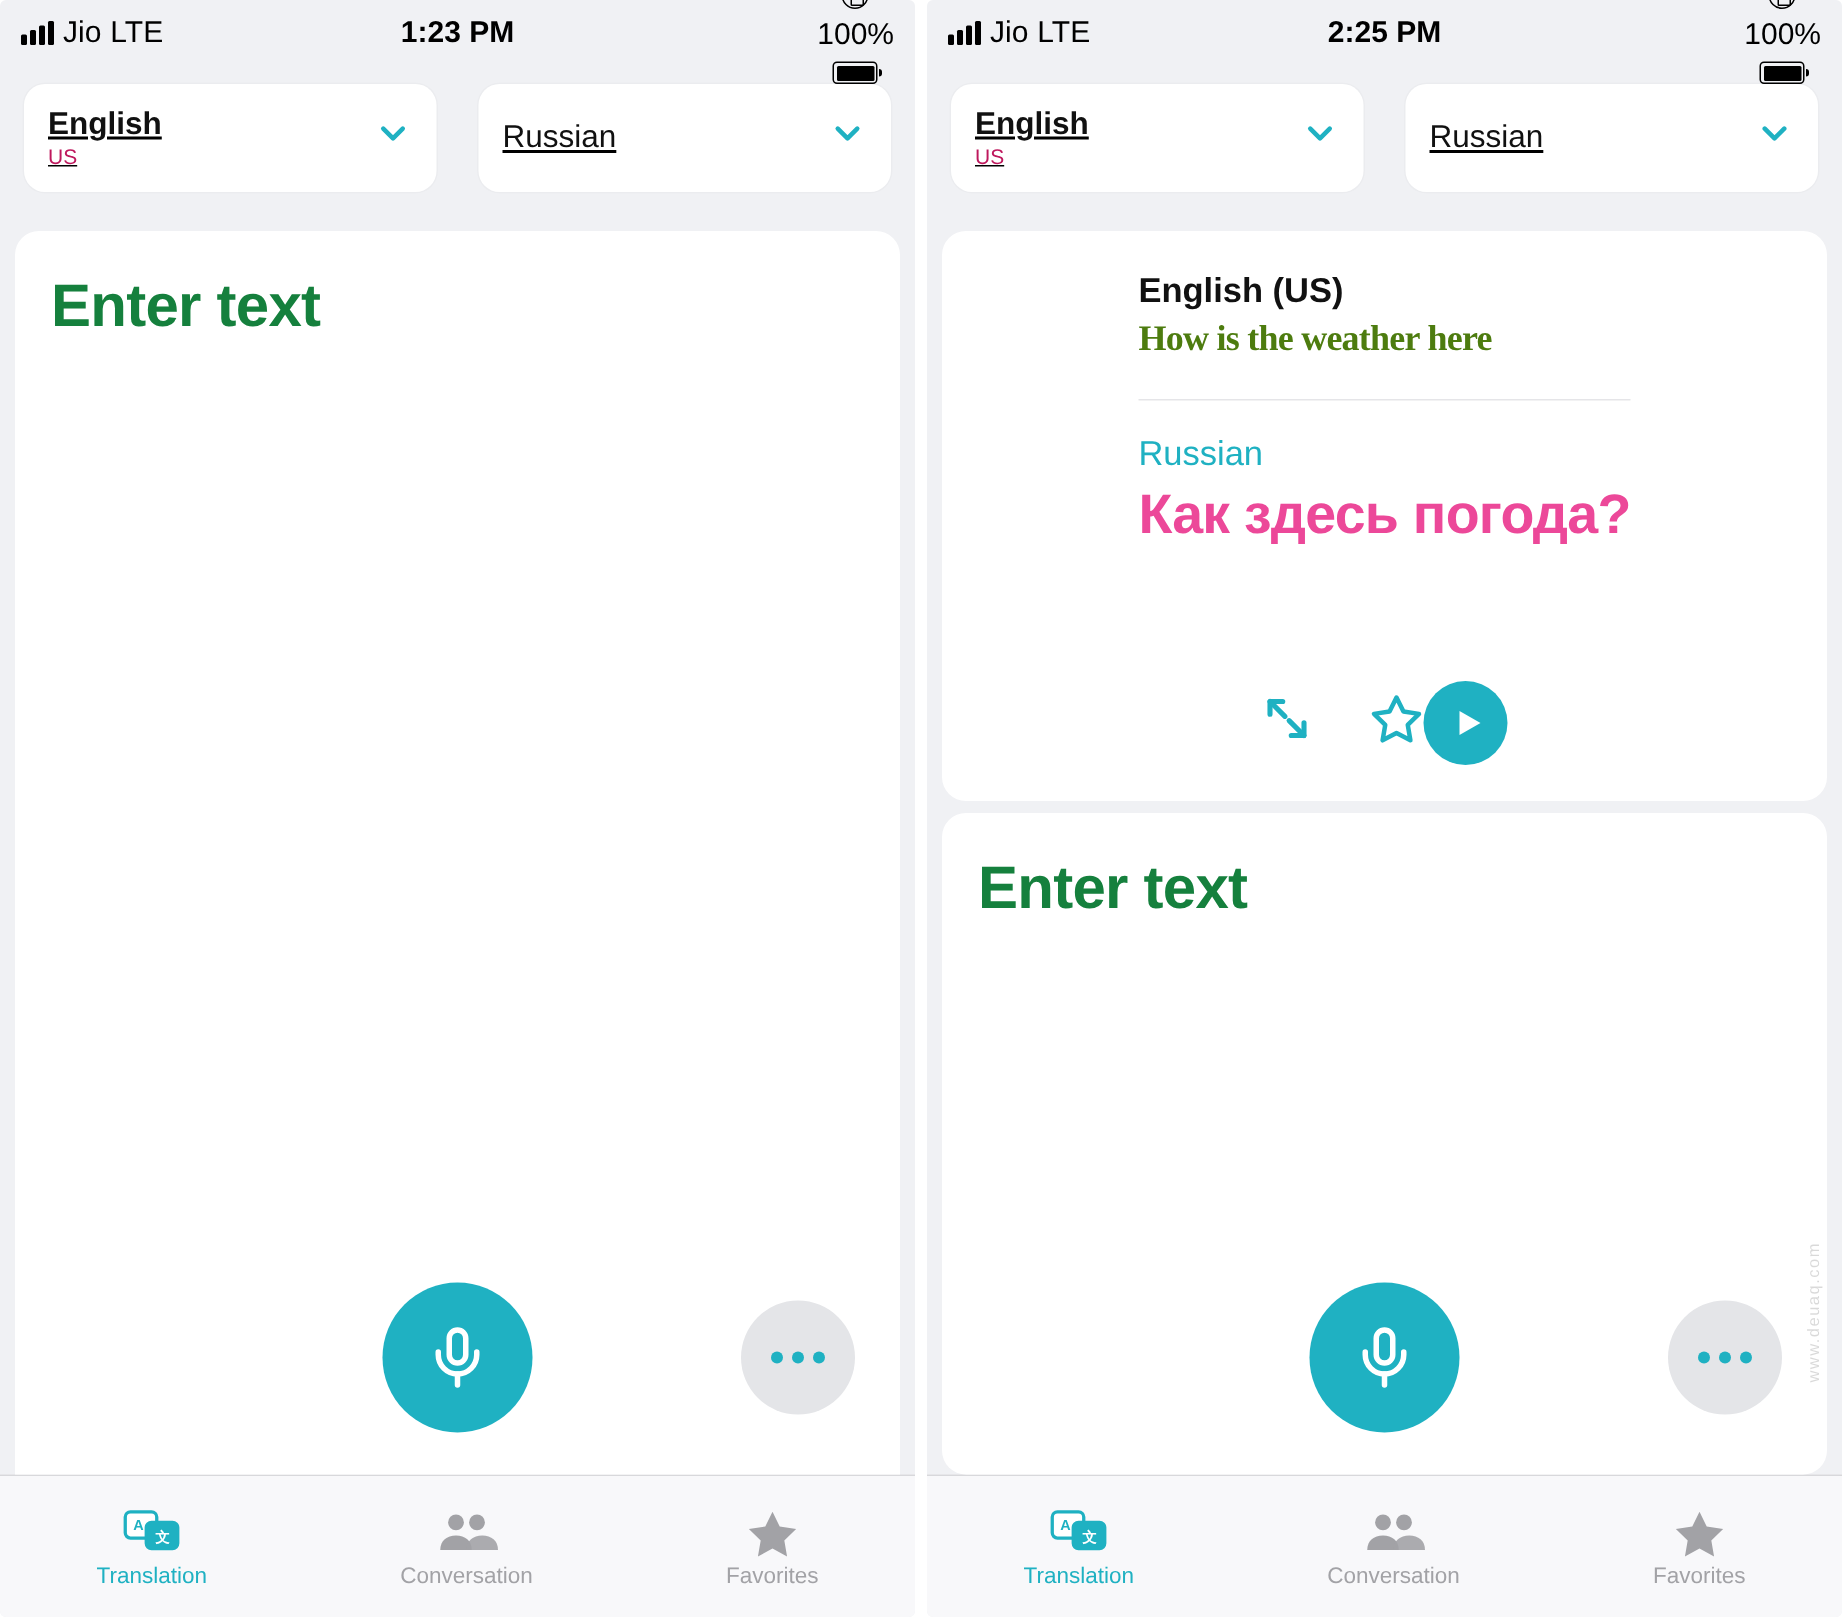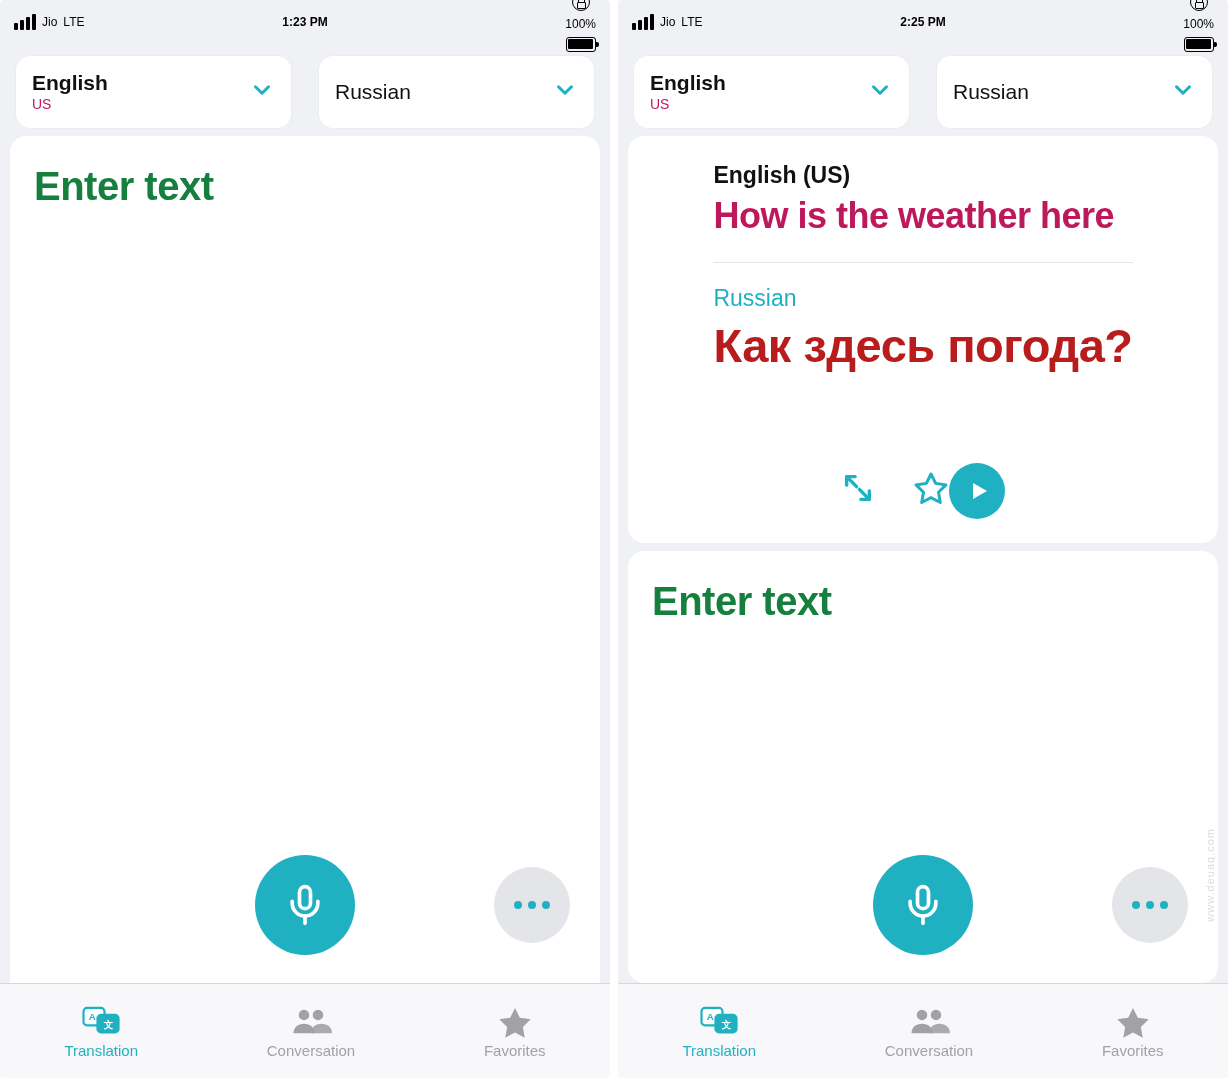--- a/index.html
+++ b/index.html
@@ -1,49 +1,49 @@
 <!DOCTYPE html>
 <html><head>
 <meta charset="utf-8">
 <style>
   * { box-sizing: border-box; margin:0; padding:0; }
   body { font-family: -apple-system, "Helvetica Neue", Arial, sans-serif; background:#ffffff; }
   .wrap { display:flex; gap:8px; width:1228px; height:1078px; }
   .phone { position:relative; width:610px; height:1078px; background:#f0f1f4; border-radius:4px; overflow:hidden; display:flex; flex-direction:column;}
-  .statusbar { height:44px; display:flex; align-items:center; justify-content:space-between; padding:0 14px; font-size:12px; color:#000;text-align:right; }
+  .statusbar { height:44px; display:flex; align-items:center; justify-content:space-between; padding:0 14px; font-size:20px; color:#000;text-align:right; }
   .status-left { display:flex; align-items:center; gap:6px; font-weight:400;}
   .status-center { font-weight:600; position:absolute; left:50%; transform:translateX(-50%);}
   .status-right { display:flex; align-items:center; gap:6px; font-weight:500;flex-direction:column;}
   .battery { display:inline-flex; align-items:center;}
   .battery-body{ width:30px; height:15px; border:1.5px solid #000; border-radius:3px; position:relative; display:inline-block;}
   .battery-body::after{content:""; position:absolute; right:-4px; top:4px; width:2.5px; height:5px; background:#000; border-radius:0 2px 2px 0;}
   .battery-fill{position:absolute; left:1.5px; top:1.5px; bottom:1.5px; right:1.5px; background:#000; border-radius:1px;}
 
-  .headerbar { padding:12px 16px 8px; display:flex; gap:28px;}
+  .headerbar { padding:12px 16px 26px; display:flex; gap:28px;text-decoration:underline;}
   .lang-pill { flex:1; background:#fff; border-radius:14px; display:flex; align-items:center; padding:14px 16px; justify-content:space-between; box-shadow:0 0 0 1px rgba(0,0,0,0.02);}
   .lang-pill .names{display:flex; flex-direction:column; line-height:1.25;}
   .lang-name{ font-size:21px; font-weight:600; color:#111;}
   .lang-sub { font-size:14px; color:#be185d; font-weight:500;}
   .lang-pill.single .lang-name{ font-weight:500;}
   .chev { color:#1fb1c2; }
 
   .maincard { background:#fff; border-radius:16px 16px 0 0; margin:0 10px; flex:1; display:flex; flex-direction:column; position:relative; padding:0; }
   .entercard { padding:28px 24px 0;}
   .placeholder { color:#15803d; font-size:40px; font-weight:700; letter-spacing:-0.5px;}
   .microw{ position:absolute; left:0; right:0; bottom:28px; display:flex; align-items:center; justify-content:center;}
   .micbtn{ width:100px; height:100px; border-radius:50%; background:#1fb1c2; display:flex; align-items:center; justify-content:center; color:#fff;}
   .morebtn{ position:absolute; right:30px; width:76px; height:76px; border-radius:50%; background:#e4e5e8; display:flex; align-items:center; justify-content:center;}
   .morebtn .dot{ width:8px; height:8px; background:#1fb1c2; border-radius:50%; margin:0 3px;}
 
   .result { padding:26px 24px 0;}
   .result-srclabel{ font-size:23px; font-weight:600; color:#111; margin-bottom:6px;}
-  .result-srctext{ font-size:36px; font-weight:700; color:#be185d; letter-spacing:-0.5px; line-height:1.15; margin-bottom:26px;}
+  .result-srctext{ font-size:24px; font-weight:700; color:#4d7c0f; letter-spacing:-0.5px; line-height:1.15; margin-bottom:26px;font-family:Liberation Serif, serif;}
   .hr{ height:1px; background:#e5e5e8; margin:0;}
   .result-tgtlabel{ font-size:23px; font-weight:500; color:#1fb1c2; margin:22px 0 6px;}
-  .result-tgttext{ font-size:47px; font-weight:700; color:#b91c1c; letter-spacing:-0.5px;}
+  .result-tgttext{ font-size:37px; font-weight:700; color:#ec4899; letter-spacing:-0.5px;}
   .resultactions{ display:flex; align-items:center; justify-content:space-between; padding:90px 24px 24px;}
   .ra-left{ display:flex; gap:38px; color:#1fb1c2;}
   .playbtn{ width:56px; height:56px; border-radius:50%; background:#1fb1c2; display:flex; align-items:center; justify-content:center;}
   .playbtn svg{ fill:#fff; margin-left:4px;}
   .entry2 { background:#fff; border-radius:16px; margin:8px 10px 0; flex:1; position:relative; padding:28px 24px 0;}
 
   .tabbar { height:95px; display:flex; align-items:center; justify-content:space-around; border-top:1px solid #d8d8db; background:#f8f8fa;}
   .tab { display:flex; flex-direction:column; align-items:center; gap:4px; color:#a2a2a6; font-size:15px; font-weight:500;}
   .tab.active{ color:#1fb1c2;}
   .tab svg{ width:42px; height:34px;}

